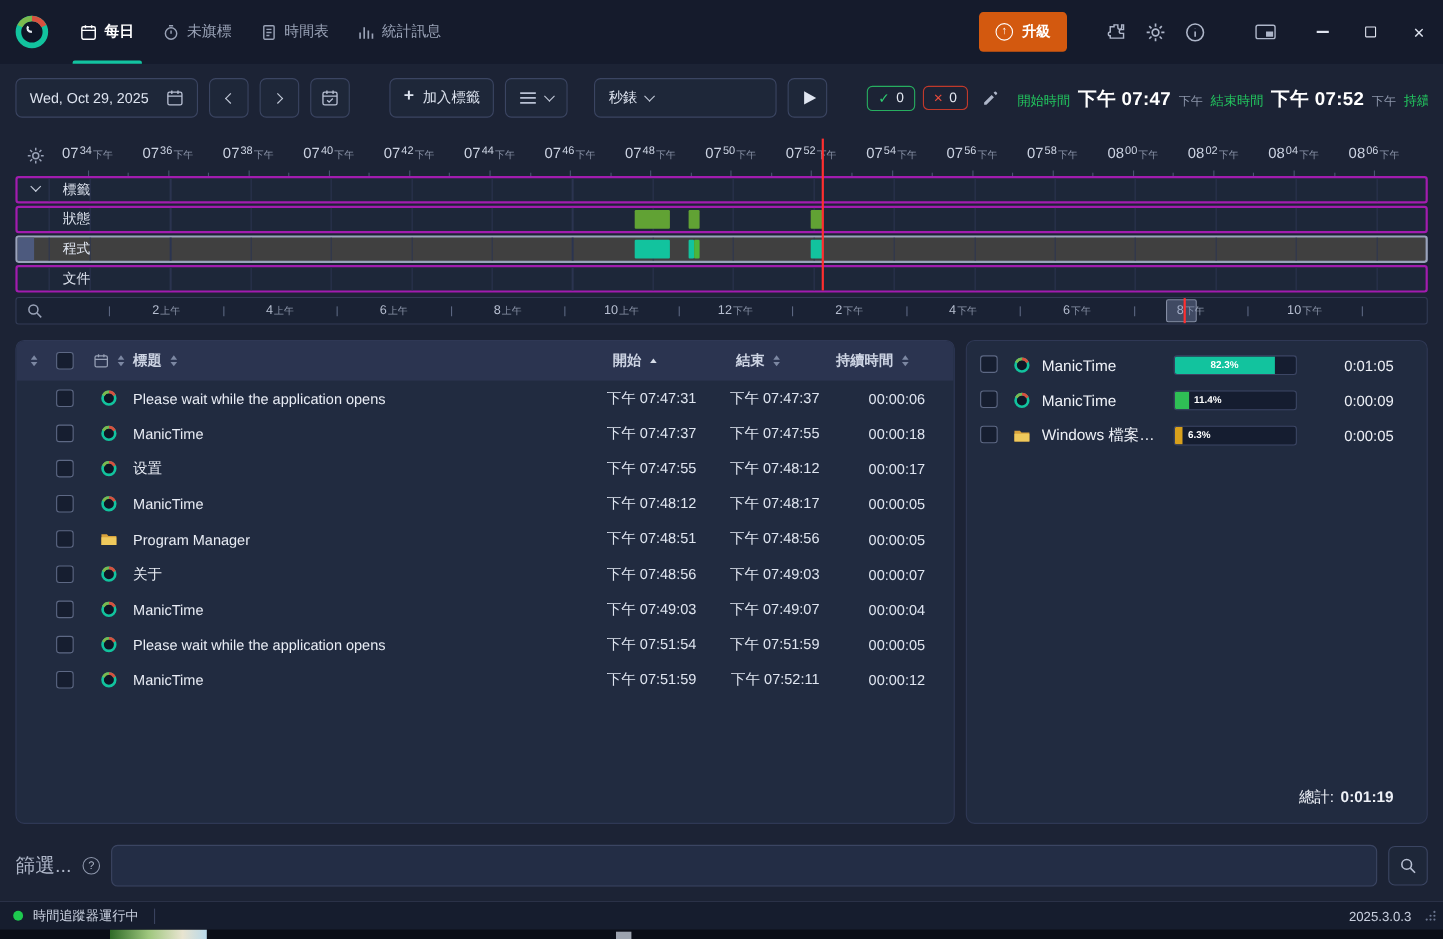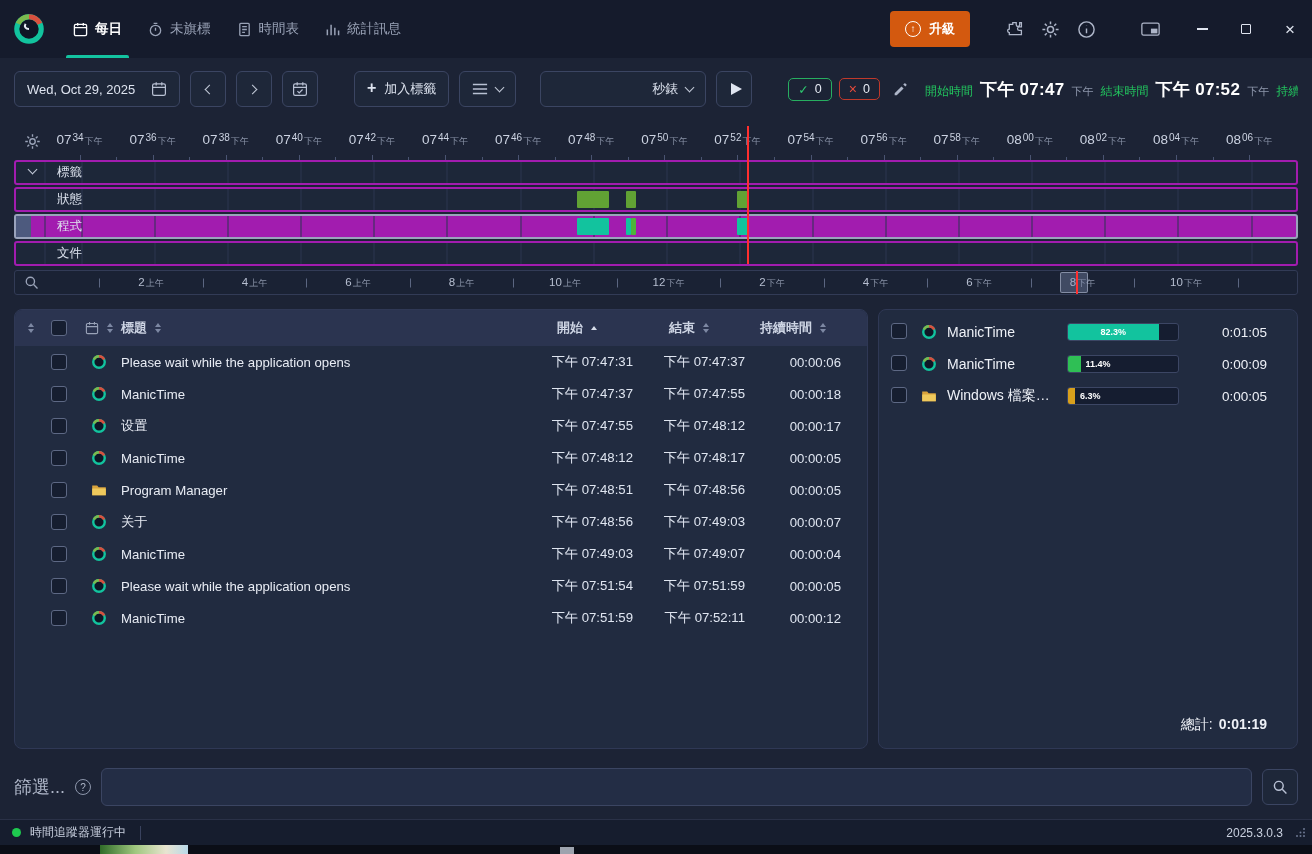--- a/index.html
+++ b/index.html
@@ -27,21 +27,21 @@
   .min-glyph{display:block;width:11px;height:2px;background:currentColor}
   .max-glyph{display:block;width:10px;height:10px;border:1.5px solid currentColor;border-radius:1px}
   .close-glyph{font-size:17px;line-height:1}
 
   
   .toolbar{height:62px;flex:0 0 62px;display:flex;align-items:center;padding:0 14px;gap:10px;white-space:nowrap}
   .btn{height:36px;display:inline-flex;align-items:center;gap:8px;background:#1e2739;border:1px solid #3b4562;border-radius:6px;color:#dde3ef;font-size:13px;padding:0 12px;cursor:pointer;font-family:inherit;flex:0 0 auto}
   .btn svg{width:16px;height:16px;display:block;color:#b9c1d4}
   .btn.sq{width:36px;justify-content:center;padding:0}
   .date-btn{width:166px;justify-content:space-between}
-  .select{width:166px;justify-content:flex-end}
+  .select{width:166px;justify-content:flex-start}
   .gap-l{margin-left:14px}
   .gap-xl{margin-left:26px}
   .plus{font-size:16px;font-weight:bold;line-height:1;margin-top:-2px}
   .chev{display:inline-block;width:7px;height:7px;border-right:1.7px solid #c3cad9;border-bottom:1.7px solid #c3cad9;flex:0 0 auto}
   .chev.left{transform:rotate(135deg);margin-left:3px}
   .chev.right{transform:rotate(-45deg);margin-right:3px}
   .chev.down{transform:rotate(45deg);margin-top:-4px}
   .play-tri{width:0;height:0;border-left:11px solid #dfe5f0;border-top:6.5px solid transparent;border-bottom:6.5px solid transparent;margin-left:4px}
   .flags{display:flex;align-items:center;gap:7px;flex:0 0 auto}
   .pill{display:inline-flex;align-items:center;gap:6px;border-radius:5px;padding:3px 9px;font-size:12.5px;border:1px solid;cursor:pointer}
@@ -63,21 +63,21 @@
   .tl-header .gear{position:absolute;left:10px;top:7px;color:#9aa3b8;cursor:pointer}
   .tl-header .gear svg{width:17px;height:17px;display:block}
   .hours{position:absolute;inset:0}
   .tl-hour{position:absolute;top:7px;transform:translateX(-50%);display:flex;align-items:flex-start;color:#ccd3e2;line-height:1}
   .tl-hour .th{font-size:13.5px}
   .tl-hour .tm{font-size:10px;margin-left:1px}
   .tl-hour .tap{font-size:9px;color:#8a93a8;margin-left:1px;margin-top:4px}
   .h-tick{position:absolute;bottom:0;width:1px;height:5px;background:#4a5472}
   .tl-row{position:relative;height:25px;border:2px solid #a21caf;border-radius:3px;background:#1d2739;margin-bottom:2px;cursor:pointer}
   .tl-row .grid{position:absolute;inset:0;background-image:repeating-linear-gradient(90deg,#2b3450 0 1px,transparent 1px 73.1px);background-position:65.5px 0}
-  .tl-row.selected{border-color:#9aa3bc;background:#a21caf}
+  .tl-row.selected{border-color:#9aa3bc;background:#404040}
   .tl-row.selected::before{content:"";position:absolute;left:0;top:0;bottom:0;width:15px;background:#4d5a7e;z-index:2}
   .tl-label{position:absolute;left:41px;top:0;bottom:0;display:flex;align-items:center;font-size:12.5px;color:#dde3ee;z-index:3}
   .tl-chev{position:absolute;left:13px;top:8px;z-index:3;color:#c3cad9}
   .blk{position:absolute;top:2px;bottom:2px;border-radius:1px;z-index:1}
   .playhead{position:absolute;top:0;bottom:2px;width:2px;background:#ff2f2f;z-index:6}
   .mini{position:relative;height:25px;margin-top:4px;border:1px solid #323b56;border-radius:3px;background:#1a2234;overflow:hidden}
   .mini-zoom{position:absolute;left:9px;top:4px;color:#9aa3b8;z-index:2;cursor:pointer}
   .mini-zoom svg{width:15px;height:15px;display:block}
   .mini-label{position:absolute;top:50%;transform:translate(-50%,-50%);display:flex;align-items:baseline;color:#b7bfd1;line-height:1;white-space:nowrap}
   .mini-label .n{font-size:11.5px}

